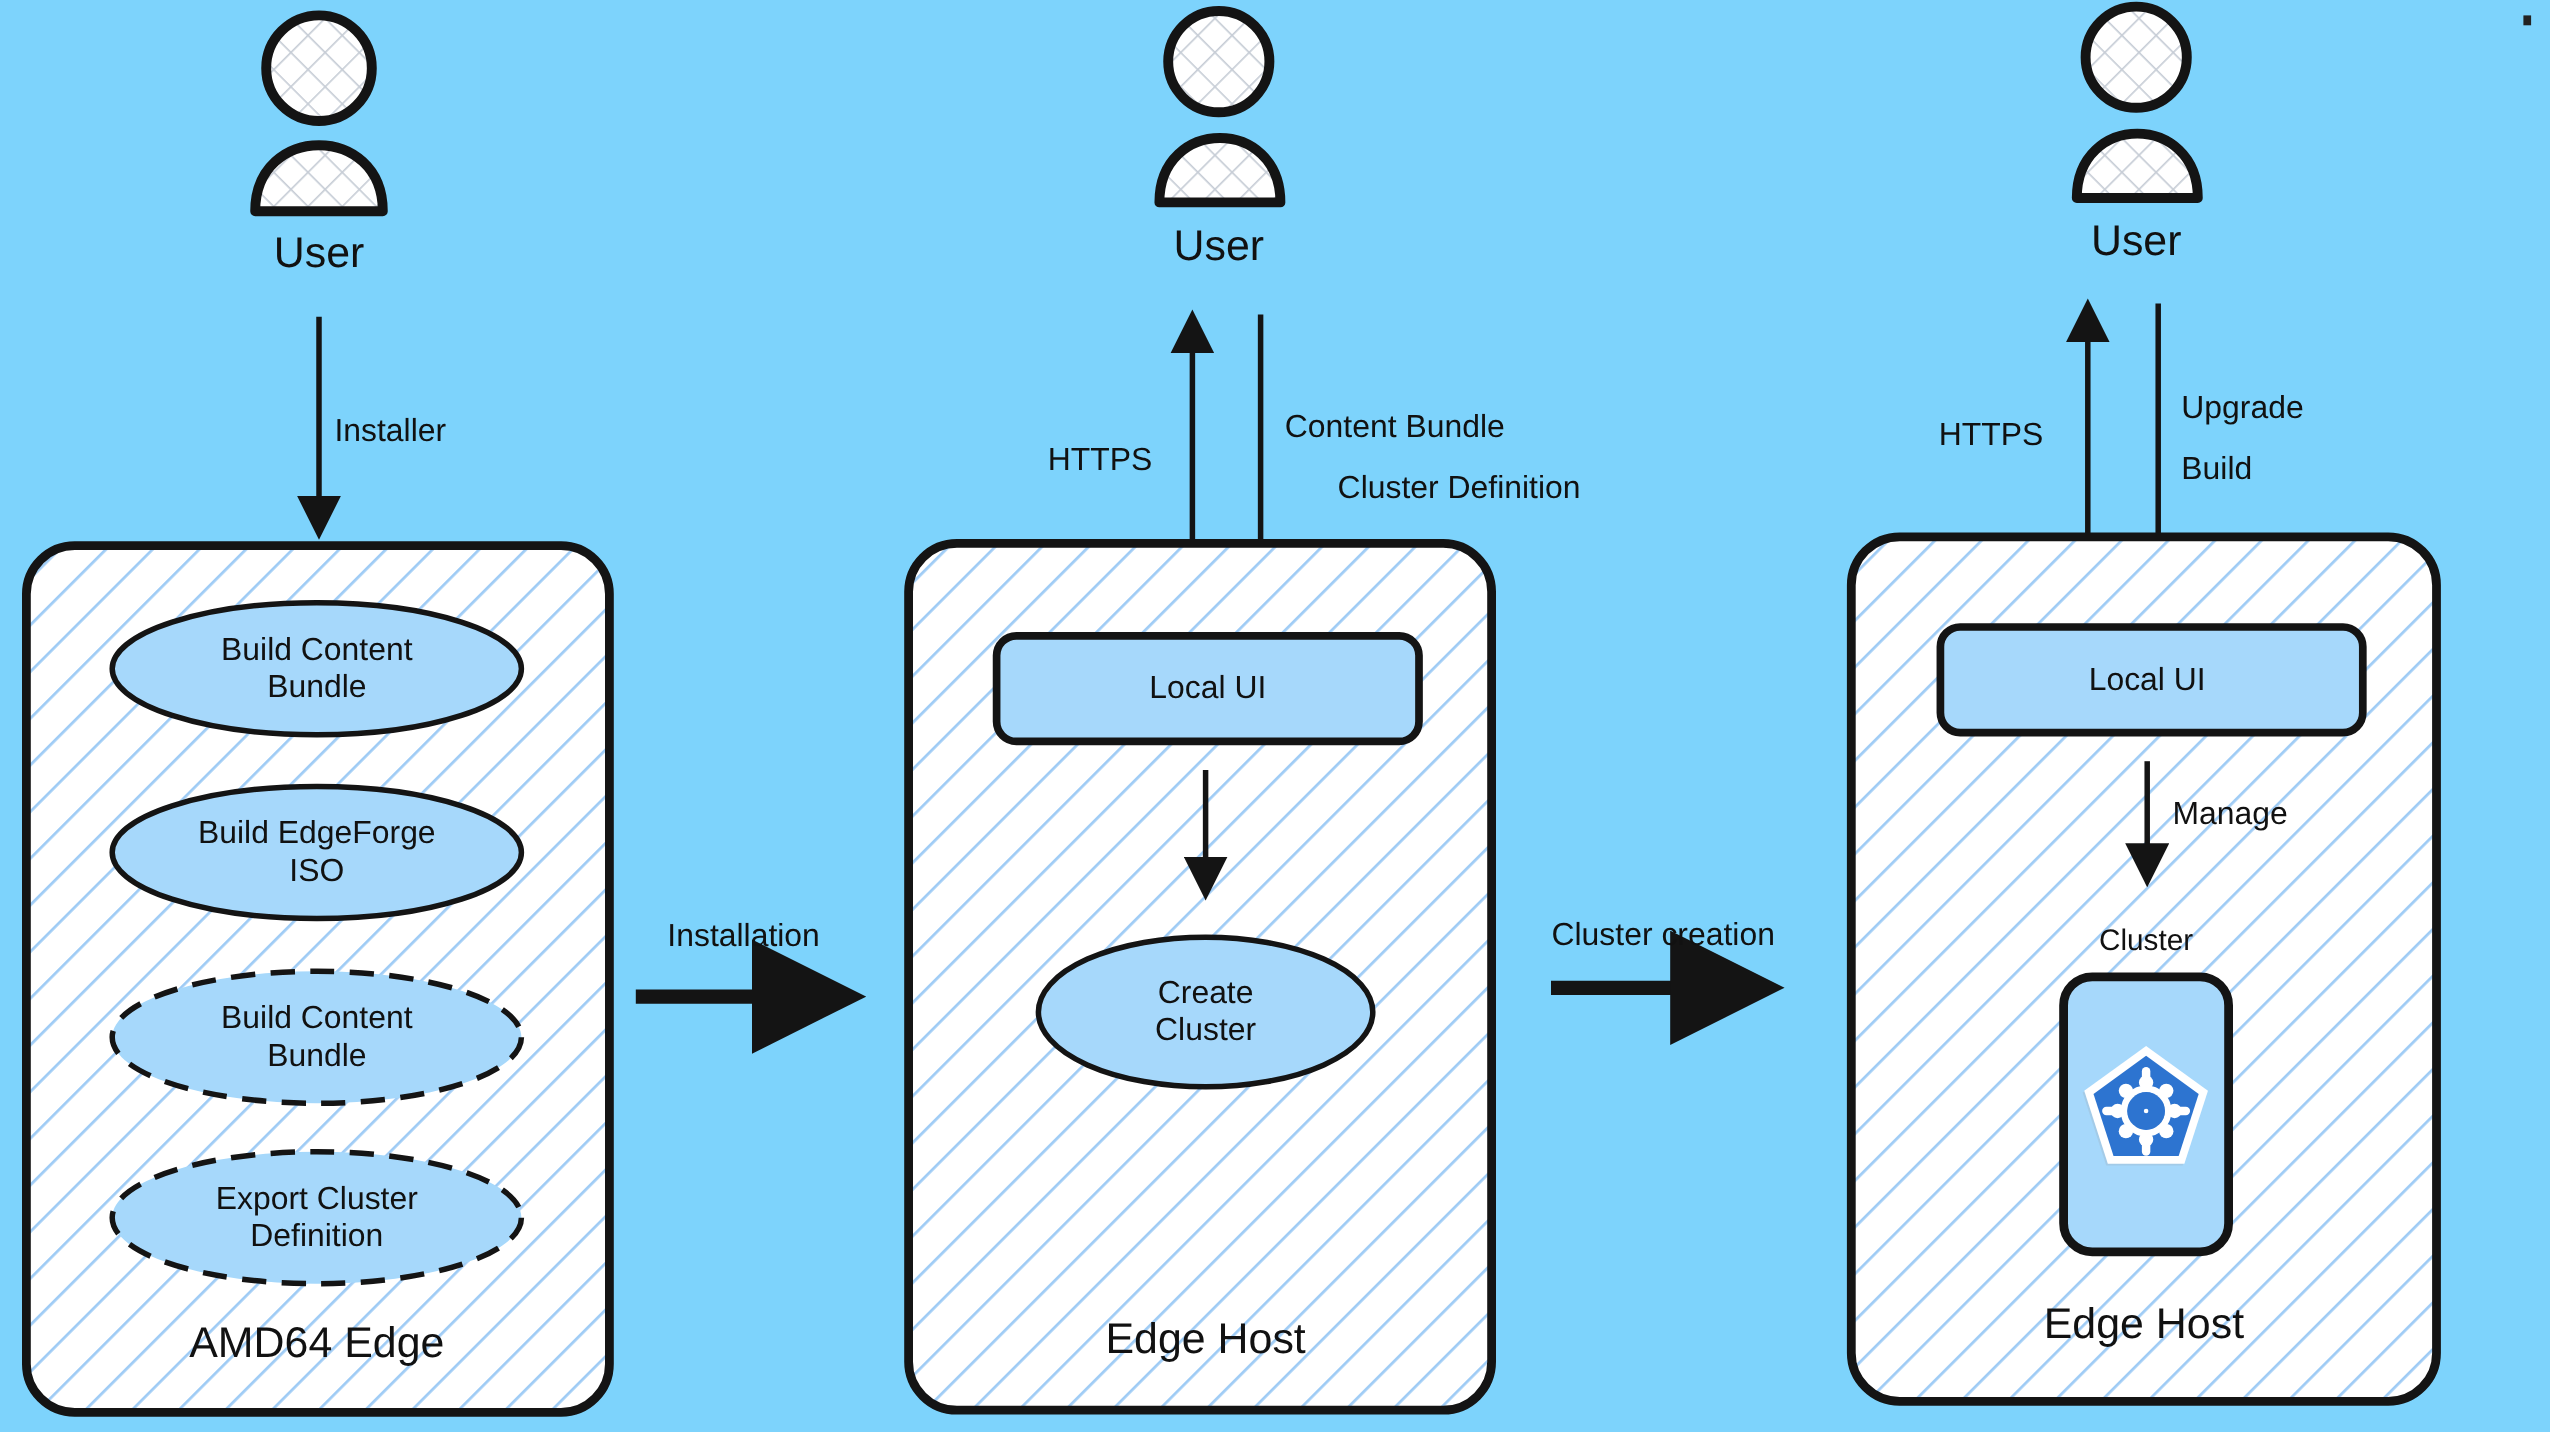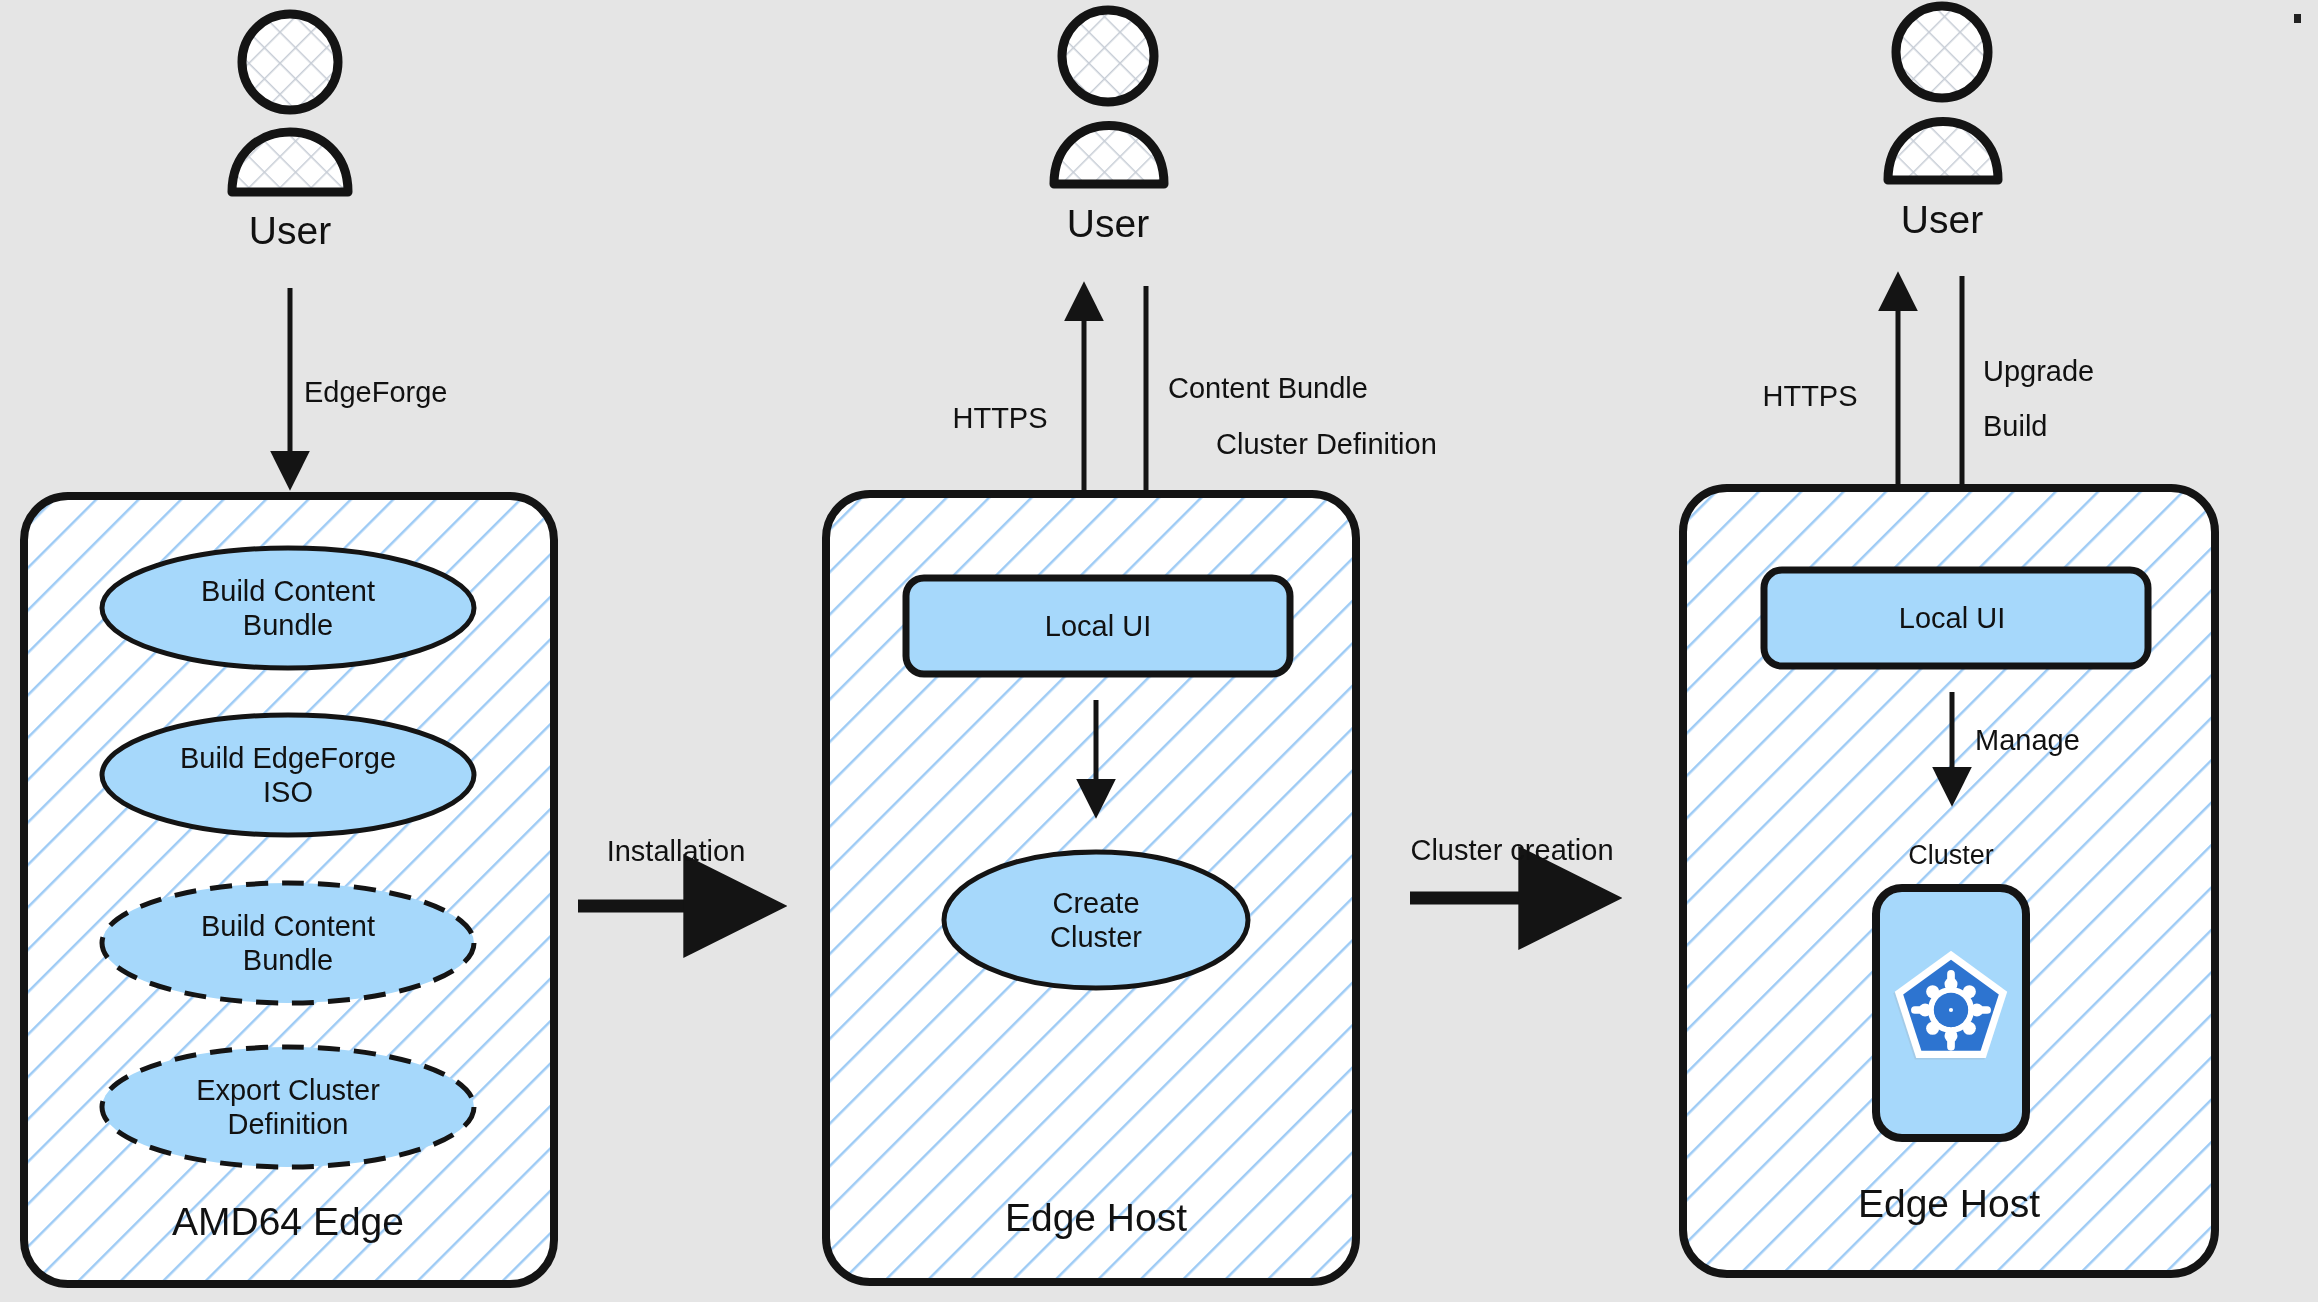--- a/index.html
+++ b/index.html
@@ -10,21 +10,21 @@
   body {
     width: 2318px;
     height: 1302px;
     overflow: hidden;
     font-family: "Liberation Sans", sans-serif;
   }
   #diagram-root {
     position: relative;
     width: 2318px;
     height: 1302px;
-    background: #e5e5e5;
+    background: #7dd3fc;
   }
   svg.layer {
     position: absolute;
     left: 0;
     top: 0;
     width: 2318px;
     height: 1302px;
   }
   .lbl {
     position: absolute;
@@ -167,21 +167,21 @@
           <circle cx="12.4" cy="12.4" r="4.4"></circle>
           <circle cx="0" cy="0" r="13.5" fill="none" stroke="#ffffff" stroke-width="4.2"></circle>
         </g>
         <circle cx="0" cy="0" r="11.6" fill="#2d74d0"></circle>
         <circle cx="0" cy="0" r="1.4" fill="#ffffff"></circle>
       </g>
     </g>
   </svg>
 
   <div class="lbl lbl-actor centered" style="left:290px; top:231px;">User</div>
-  <div class="lbl lbl-edge" style="left:304px; top:375px;">EdgeForge</div>
+  <div class="lbl lbl-edge" style="left:304px; top:375px;">Installer</div>
 
   <div class="lbl lbl-node centered" style="left:288px; top:608px;">Build Content
 Bundle</div>
   <div class="lbl lbl-node centered" style="left:288px; top:775px;">Build EdgeForge
 ISO</div>
   <div class="lbl lbl-node centered" style="left:288px; top:943px;">Build Content
 Bundle</div>
   <div class="lbl lbl-node centered" style="left:288px; top:1107px;">Export Cluster
 Definition</div>
   <div class="lbl lbl-host centered" style="left:288px; top:1222px;">AMD64 Edge</div>

